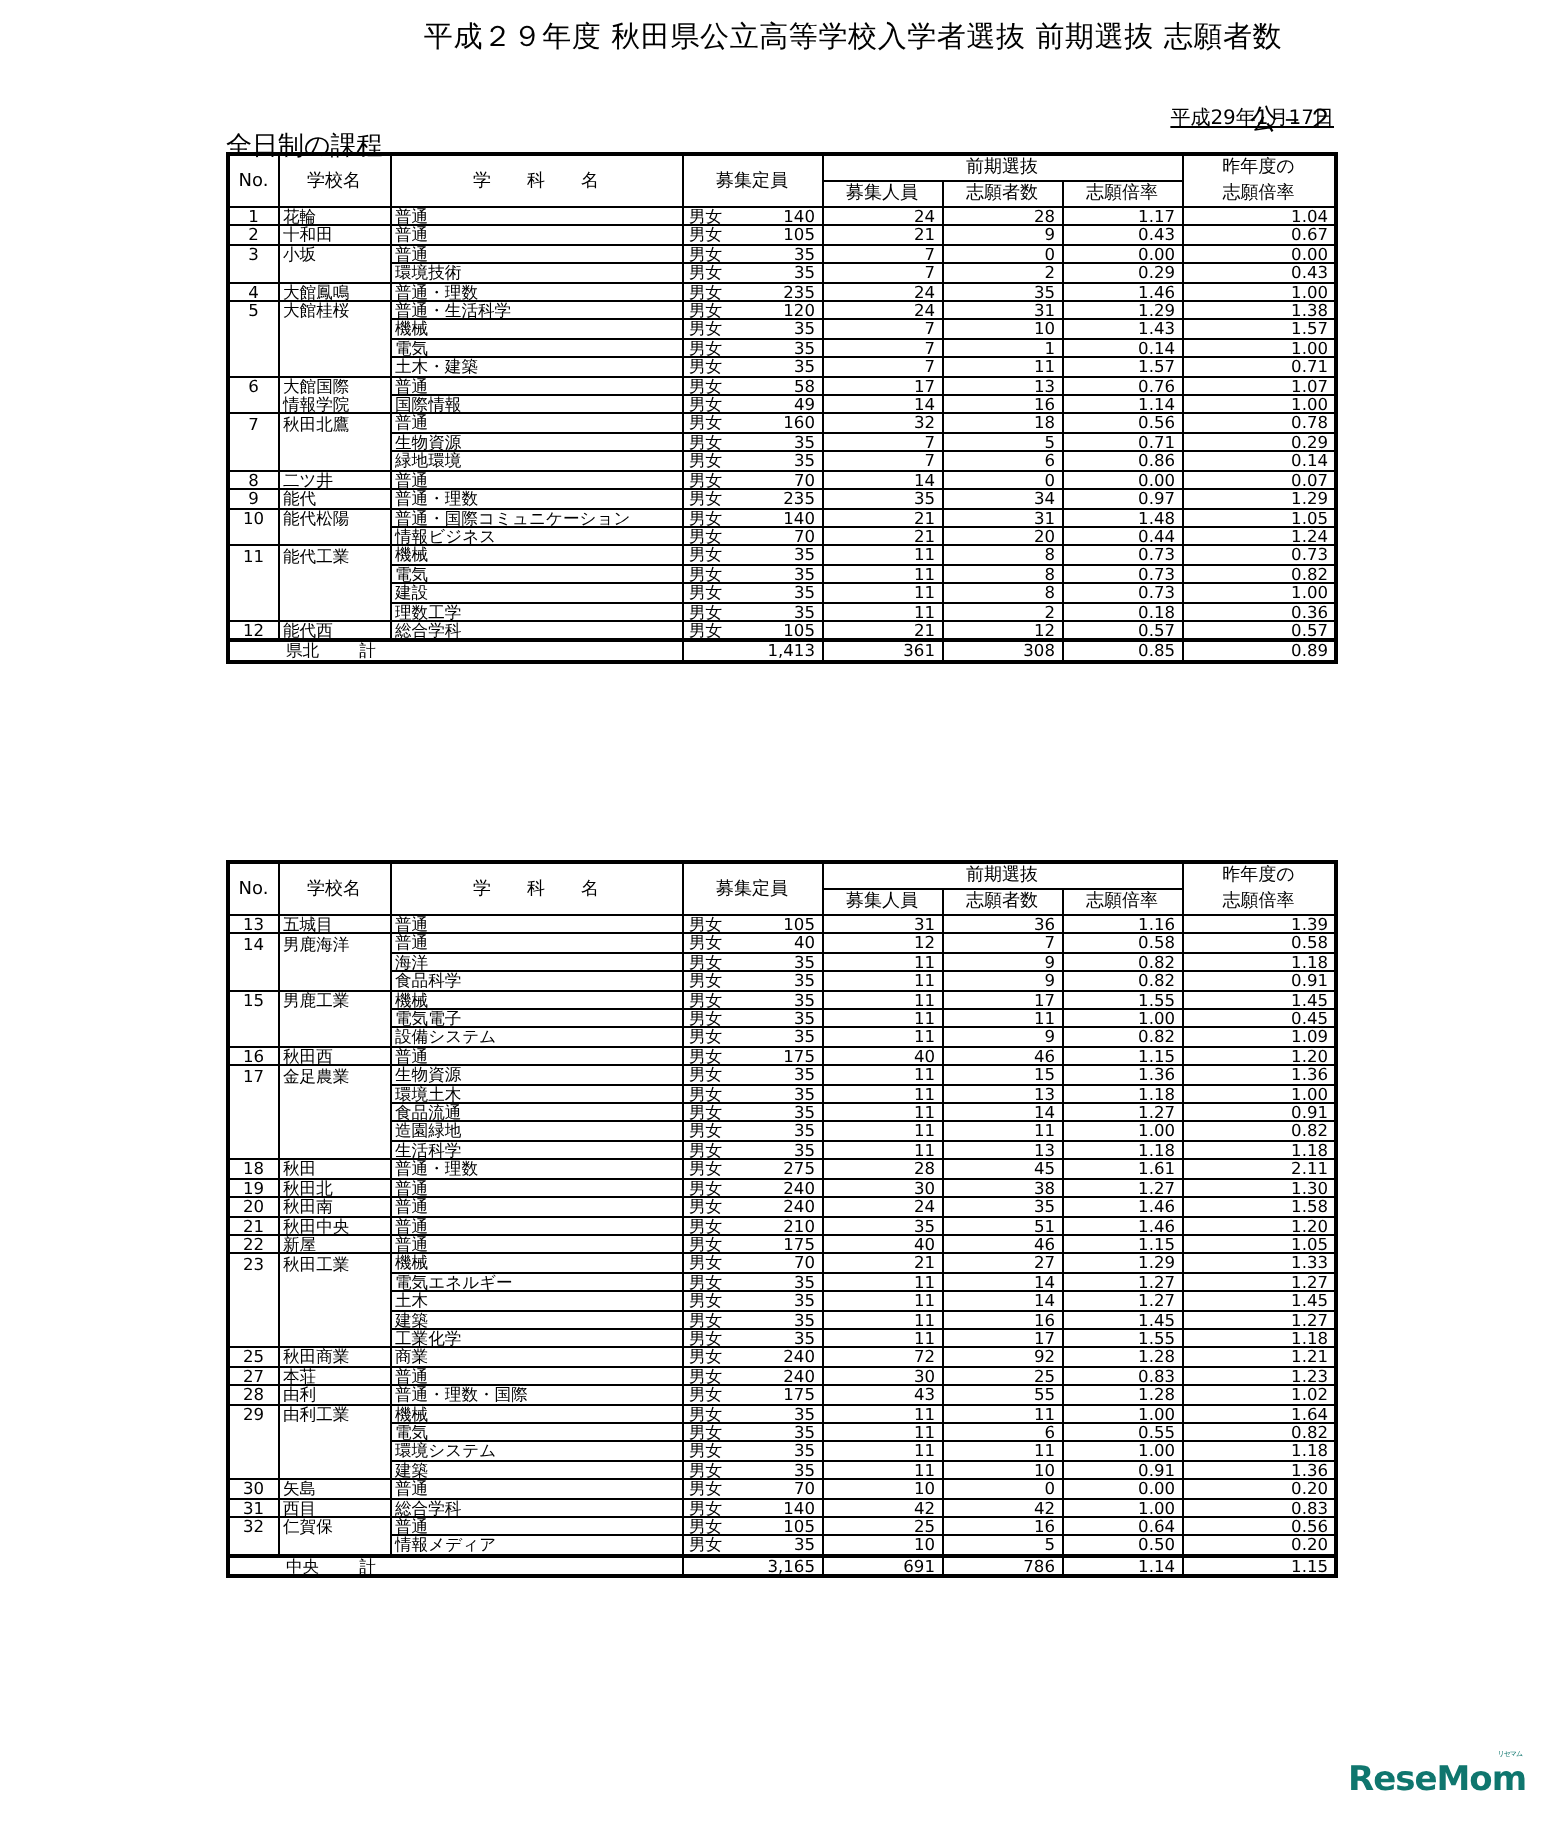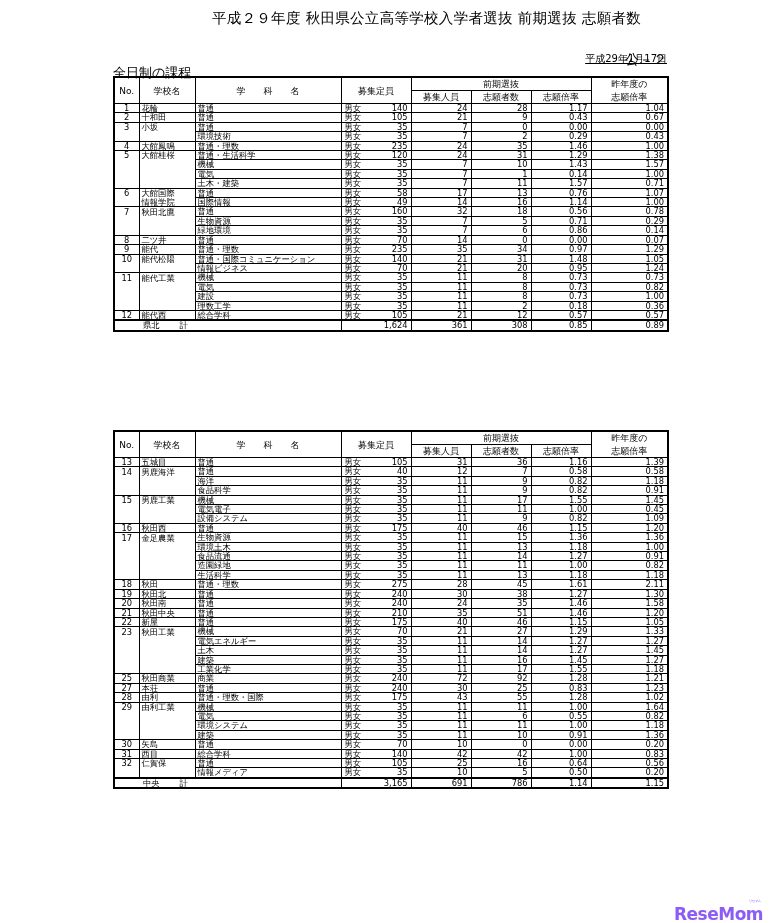--- a/index.html
+++ b/index.html
@@ -16,21 +16,21 @@
             overflow: hidden; font-weight: normal; line-height: 8.4px; height: 8.4px; }
   table.t th { font-size: 9px; height: 12px; line-height: 12px; text-align: center; }
   table.t td.num { text-align: right; padding-right: 3px; }
   table.t td.no { text-align: center; }
   table.t td.cap { padding: 0 3px; }
   .cap-inner { display: flex; justify-content: space-between; text-align: right; }
   .tot td { border-top: 2px solid #000 !important; }
   .nb-top { border-top: none !important; }
   .nb-bot { border-bottom: none !important; }
   .logo { position: absolute; left: 674px; top: 880px; font-size: 17px; font-weight: bold;
-          color: #8b5cf6; letter-spacing: -0.5px; margin-top: 24px; }
+          color: #0f766e; letter-spacing: -0.5px; }
   .logo small { position: absolute; right: 2px; top: -5px; font-size: 3.5px; font-weight: normal; }
 </style>
 </head>
 <body>
 
 <div class="title">平成２９年度 秋田県公立高等学校入学者選抜 前期選抜 志願者数</div>
 <div class="date">平成29年1月17日</div>
 <div class="docno">公－２</div>
 <div class="course">全日制の課程</div>
 
@@ -322,21 +322,21 @@
         <td class="nb-top"></td>
         <td>情報ビジネス</td>
         <td class="cap">
           <div class="cap-inner">
             <span>男女</span>
             <span>70</span>
           </div>
         </td>
         <td class="num">21</td>
         <td class="num">20</td>
-        <td class="num">0.95</td>
+        <td class="num">0.44</td>
         <td class="num">1.24</td>
       </tr>
       <tr>
         <td class="no nb-bot">11</td>
         <td class="nb-bot">能代工業</td>
         <td>機械</td>
         <td class="cap">
           <div class="cap-inner">
             <span>男女</span>
             <span>35</span>
@@ -402,21 +402,21 @@
             <span>105</span>
           </div>
         </td>
         <td class="num">21</td>
         <td class="num">12</td>
         <td class="num">0.57</td>
         <td class="num">0.57</td>
       </tr>
       <tr class="tot">
         <td colspan="3" style="padding-left: 28px;"><span>県北</span><span style="margin-left: 20px;">計</span></td>
-        <td class="num">1,624</td>
+        <td class="num">1,413</td>
         <td class="num">361</td>
         <td class="num">308</td>
         <td class="num">0.85</td>
         <td class="num">0.89</td>
       </tr>
     </tbody>
 </table>
 
 <table class="t" id="t1" style="top:430px;">
   <colgroup>

